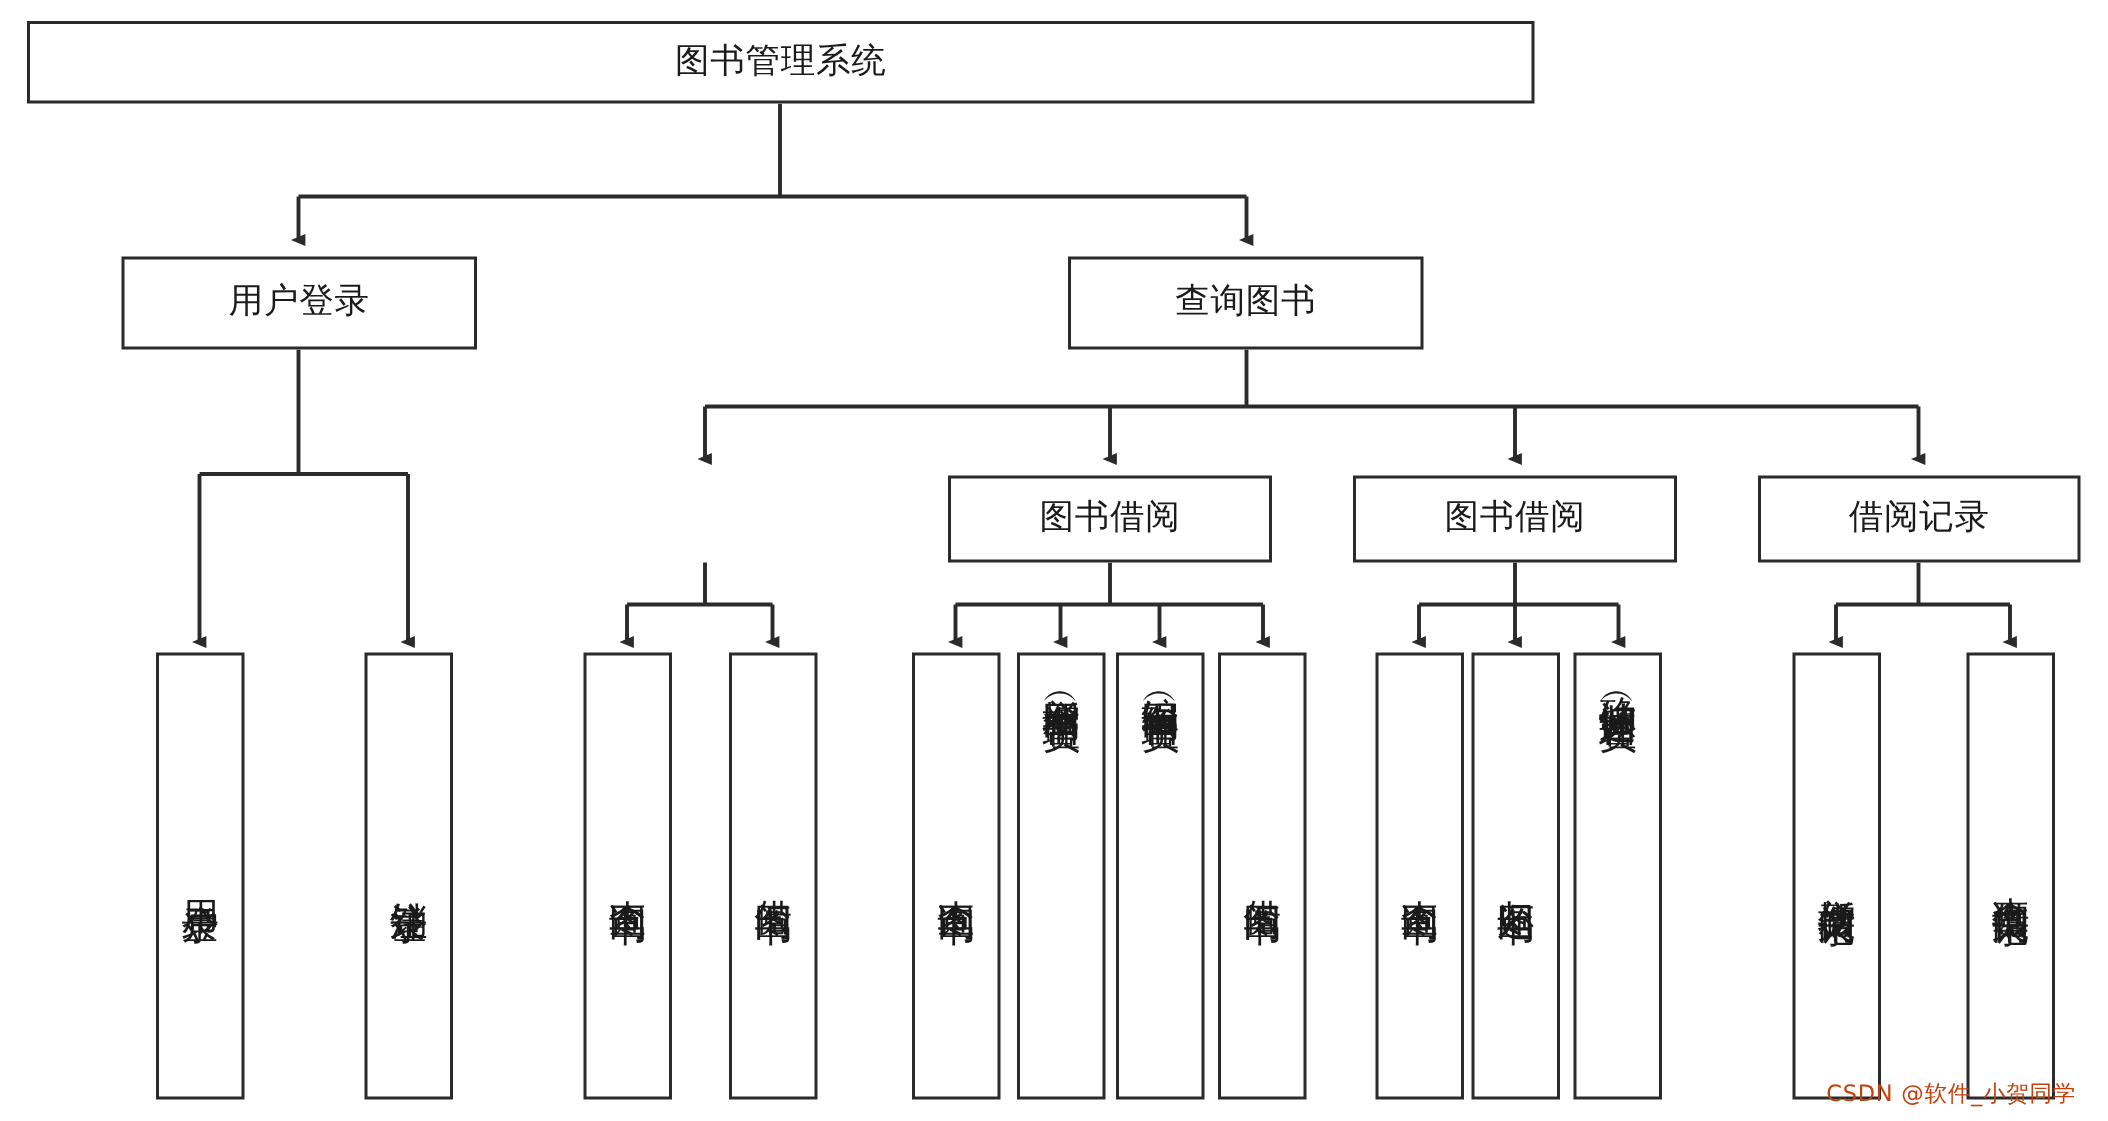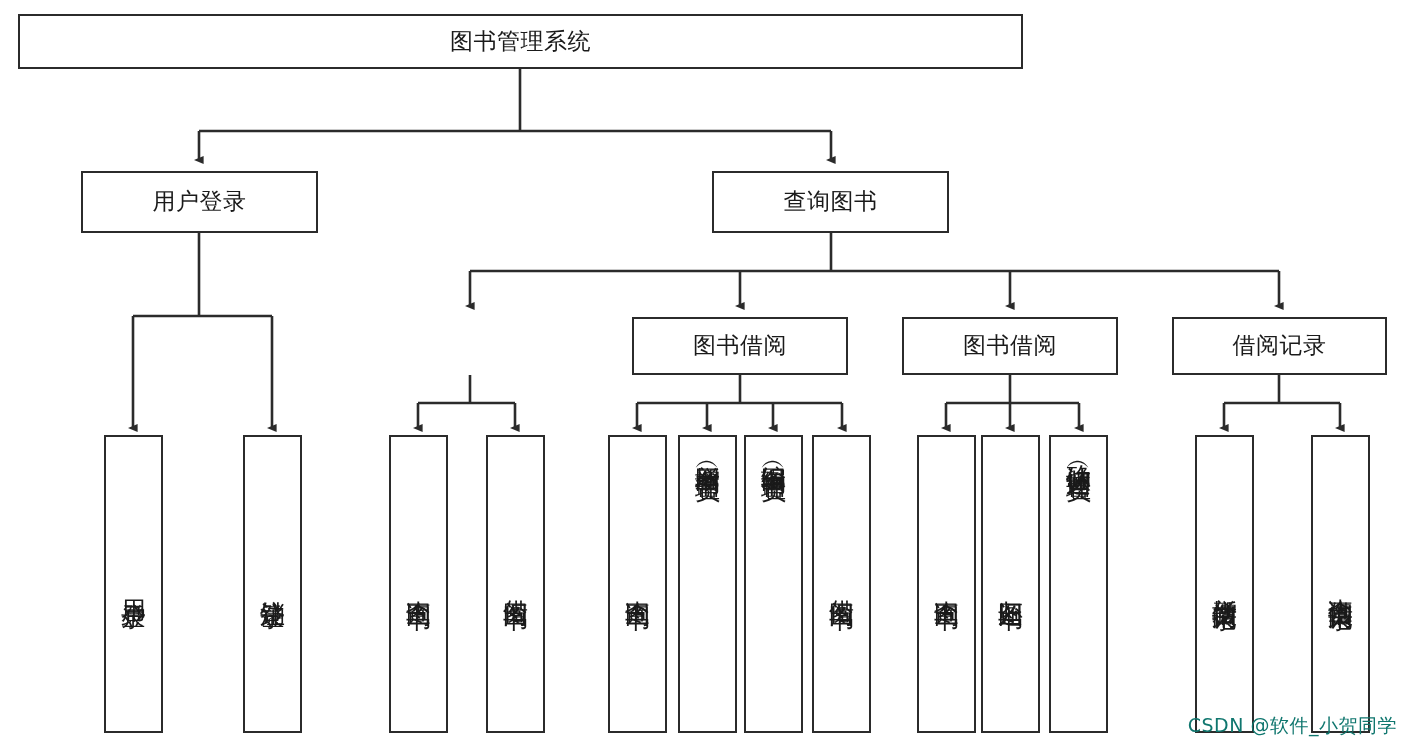--- a/index.html
+++ b/index.html
@@ -56,24 +56,24 @@
     font-size: 25px;
     line-height: 1.0;
     letter-spacing: 2px;
   }
   .node.vert.centered {
     align-items: center;
     padding-top: 0;
   }
   #watermark {
     position: absolute;
-    right: 8px;
+    right: 21px;
     bottom: 8px;
-    font-size: 19px;
-    color: #0f766e;
+    font-size: 15px;
+    color: #c2410c;
     letter-spacing: 0.5px;
     white-space: nowrap;
     font-family: "DejaVu Sans", "Liberation Sans", sans-serif;
   }
 </style>
 </head>
 <body>
 
 <div id="canvas">
 

